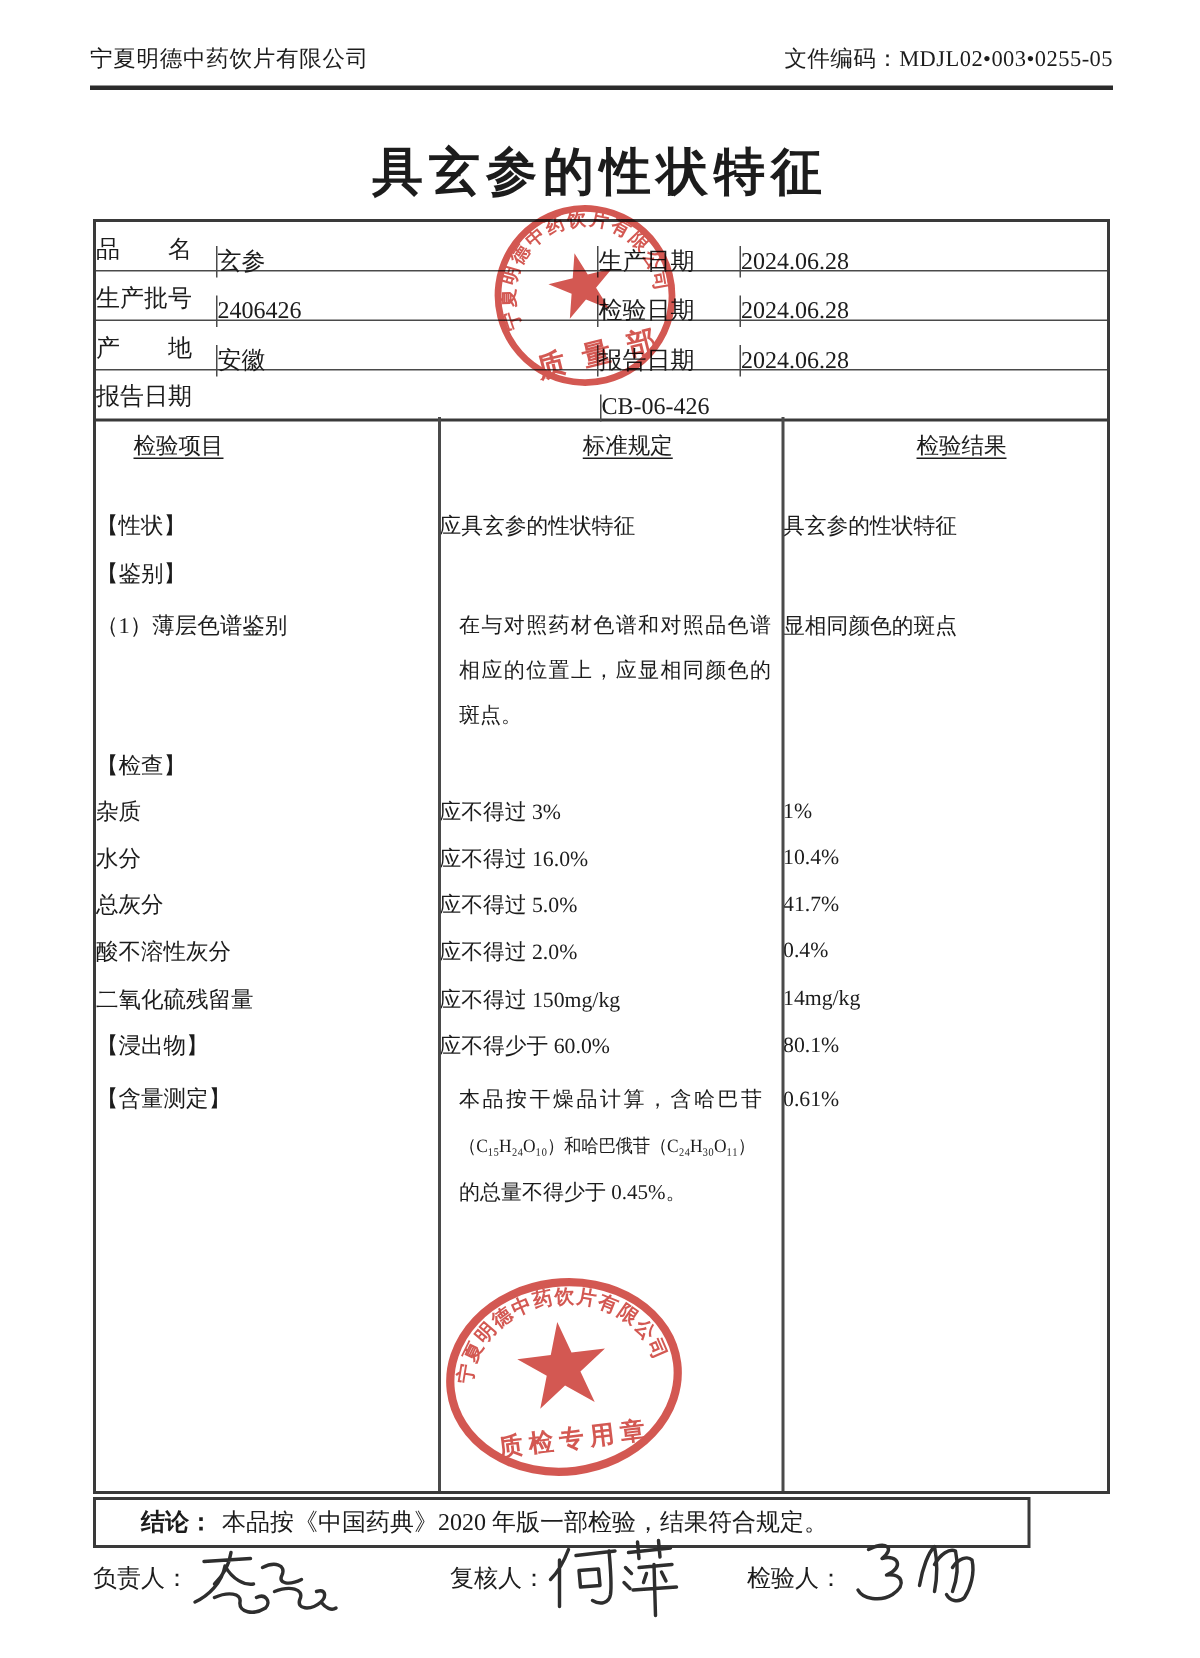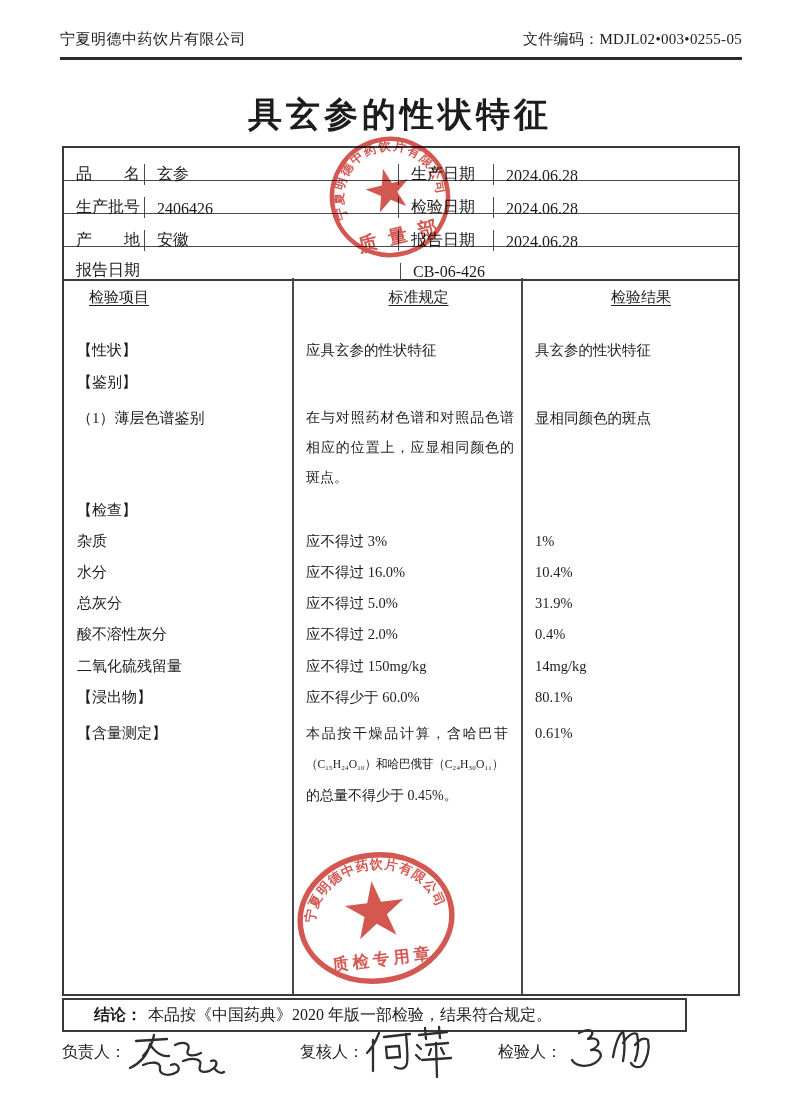--- a/index.html
+++ b/index.html
@@ -16,32 +16,32 @@
   
   .title{position:absolute;top:92px;left:0;width:100%;text-align:center;
          font-size:34px;font-weight:700;letter-spacing:4px;}
 
   
   .itable{position:absolute;left:62px;top:146px;width:678px;box-sizing:border-box;
           border:2px solid #3a3a3a;background:transparent;}
   .irow{display:grid;grid-template-columns:80px 254px 95px 245px;height:32px;}
   .irow+.irow{border-top:1.5px solid #4a4a4a;}
   .irow4{display:grid;grid-template-columns:336px 338px;height:32px;border-top:1.5px solid #4a4a4a;}
-  .ic{display:flex;align-items:flex-end;padding-left:12px;font-size:16px;box-sizing:border-box;}
+  .ic{display:flex;align-items:center;padding-left:0;font-size:16px;box-sizing:border-box;}
   .ic.bl{border-left:1.5px solid #4a4a4a;margin-top:16px;}
   .jl{display:inline-block;width:64px;text-align:justify;text-align-last:justify;}
 
   
   .mtable{position:absolute;left:62px;top:278px;width:678px;height:718px;box-sizing:border-box;
           border:2px solid #3a3a3a;border-top:none;}
   .vline{position:absolute;top:0;bottom:0;width:1.5px;background:#4a4a4a;}
   .vl1{left:228px;}.vl2{left:457px;}
   .mrow{display:grid;grid-template-columns:229px 229px 216px;}
   .h56{height:56px;padding-left:11px;}.h32{height:32px;}.h31{height:31px;}.h96{height:96px;}.h281{height:281px;}
-  .mc{display:flex;align-items:center;padding-left:13px;box-sizing:border-box;font-size:14.5px;}
+  .mc{display:flex;align-items:center;box-sizing:border-box;font-size:14.5px;}
   .mc.item{font-size:15px;}
   .mc.top{align-items:flex-start;padding-top:5px;line-height:30px;}
   .mh{box-sizing:border-box;padding-top:10px;font-size:15px;}
   .mh u{text-underline-offset:3px;}
   .mh.c1{padding-left:14px;}
   .mh.c2,.mh.c3{text-align:center;}
   .just{display:block;padding:5px 8px 0 13px;font-size:14px;line-height:30px;
         text-align:justify;box-sizing:border-box;}
   .lines{display:block;padding:5px 4px 0 13px;font-size:14px;line-height:31px;box-sizing:border-box;}
   .jlast{text-align:justify;text-align-last:justify;padding-right:10px;}
@@ -150,21 +150,21 @@
 
   <div class="mrow h31">
     <div class="mc item">水分</div>
     <div class="mc">应不得过 16.0%</div>
     <div class="mc">10.4%</div>
   </div>
 
   <div class="mrow h31">
     <div class="mc item">总灰分</div>
     <div class="mc">应不得过 5.0%</div>
-    <div class="mc">31.9%</div>
+    <div class="mc">41.7%</div>
   </div>
 
   <div class="mrow h31">
     <div class="mc item">酸不溶性灰分</div>
     <div class="mc">应不得过 2.0%</div>
     <div class="mc">0.4%</div>
   </div>
 
   <div class="mrow h32">
     <div class="mc item">二氧化硫残留量</div>

